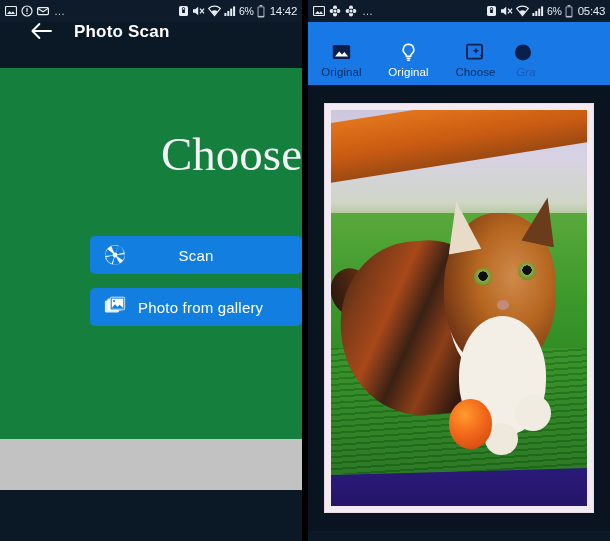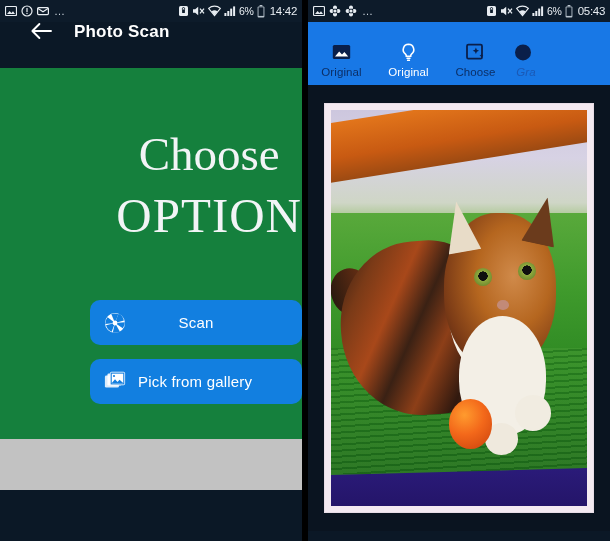--- a/index.html
+++ b/index.html
@@ -45,21 +45,21 @@
   }
   .choose-wrap{
     margin-top:60px;text-align:center;
     font-family:"Liberation Serif", serif;color:#f2f4f6;
     user-select:none;
   }
   .choose-1{font-size:47px;line-height:52px;letter-spacing:0px;}
   .choose-2{font-size:49px;line-height:56px;letter-spacing:1px;margin-top:8px;}
 
   .btn{
-    width:212px;height:45px;border-radius:10px;background:#127fe0;
+    width:212px;height:38px;border-radius:5px;background:#127fe0;
     display:flex;align-items:center;position:relative;cursor:pointer;
   }
   .btn .bico{position:absolute;left:14px;top:50%;transform:translateY(-50%);line-height:0;}
   .btn .blab{width:100%;text-align:center;color:#fff;font-size:15px;letter-spacing:.2px;}
   .btn-scan{margin-top:56px;}
   .btn-gallery{margin-top:14px;}
   .btn-gallery .blab{text-align:left;padding-left:48px;box-sizing:border-box;}
 
   .gray-strip{position:absolute;left:0;bottom:0;width:302px;height:51px;background:#c2c2c2;}
 
@@ -212,21 +212,20 @@
         <svg width="22" height="18" viewBox="0 0 22 18">
             <path d="M9.4 2L2.4 9l7 7M2.8 9H21" fill="none" stroke="#ffffff" stroke-width="1.9" stroke-linecap="round" stroke-linejoin="round"></path>
           </svg>
       </span>
       <span class="title">Photo Scan</span>
     </div>
 
     <div class="left-body">
       <div class="choose-wrap">
         <div class="choose-1">Choose</div>
-        <div class="choose-2">OPTION</div>
       </div>
 
       <div class="btn btn-scan">
         <span class="bico">
           <svg width="22" height="22" viewBox="0 0 22 22">
             <circle cx="11" cy="11" r="10" fill="#ffffff"></circle>
             <g fill="#127fe0">
               <path d="M11 11l8.9-2.6A10 10 0 0014.6 1.6z"></path>
               <path d="M11 11l3.3-8.7A10 10 0 007.3 2.1z"></path>
               <path d="M11 11L3.6 5.3A10 10 0 001.2 12z"></path>
@@ -244,21 +243,21 @@
         <span class="bico">
           <svg width="22" height="22" viewBox="0 0 22 22">
             <rect x="0.9" y="4.6" width="14" height="12" rx="1.4" fill="#ffffff" opacity="0.85"></rect>
             <rect x="3.4" y="2.6" width="14" height="12" rx="1.4" fill="#ffffff" opacity="0.9"></rect>
             <rect x="5.9" y="0.8" width="15.2" height="13.4" rx="1.6" fill="#ffffff"></rect>
             <rect x="7.2" y="2.1" width="12.6" height="10.8" fill="none" stroke="#127fe0" stroke-width="1.1"></rect>
             <path d="M7.6 12.2l3.4-4 2.5 2.9 2.1-2.4 3.8 3.5z" fill="#127fe0"></path>
             <circle cx="10" cy="5" r="1.1" fill="#127fe0"></circle>
           </svg>
         </span>
-        <span class="blab">Pick from gallery</span>
+        <span class="blab">Photo from gallery</span>
       </div>
 
       <div class="gray-strip"></div>
     </div>
   </div>
 
   <div class="gutter"></div>
 
   <div class="phone phone-right">
 

